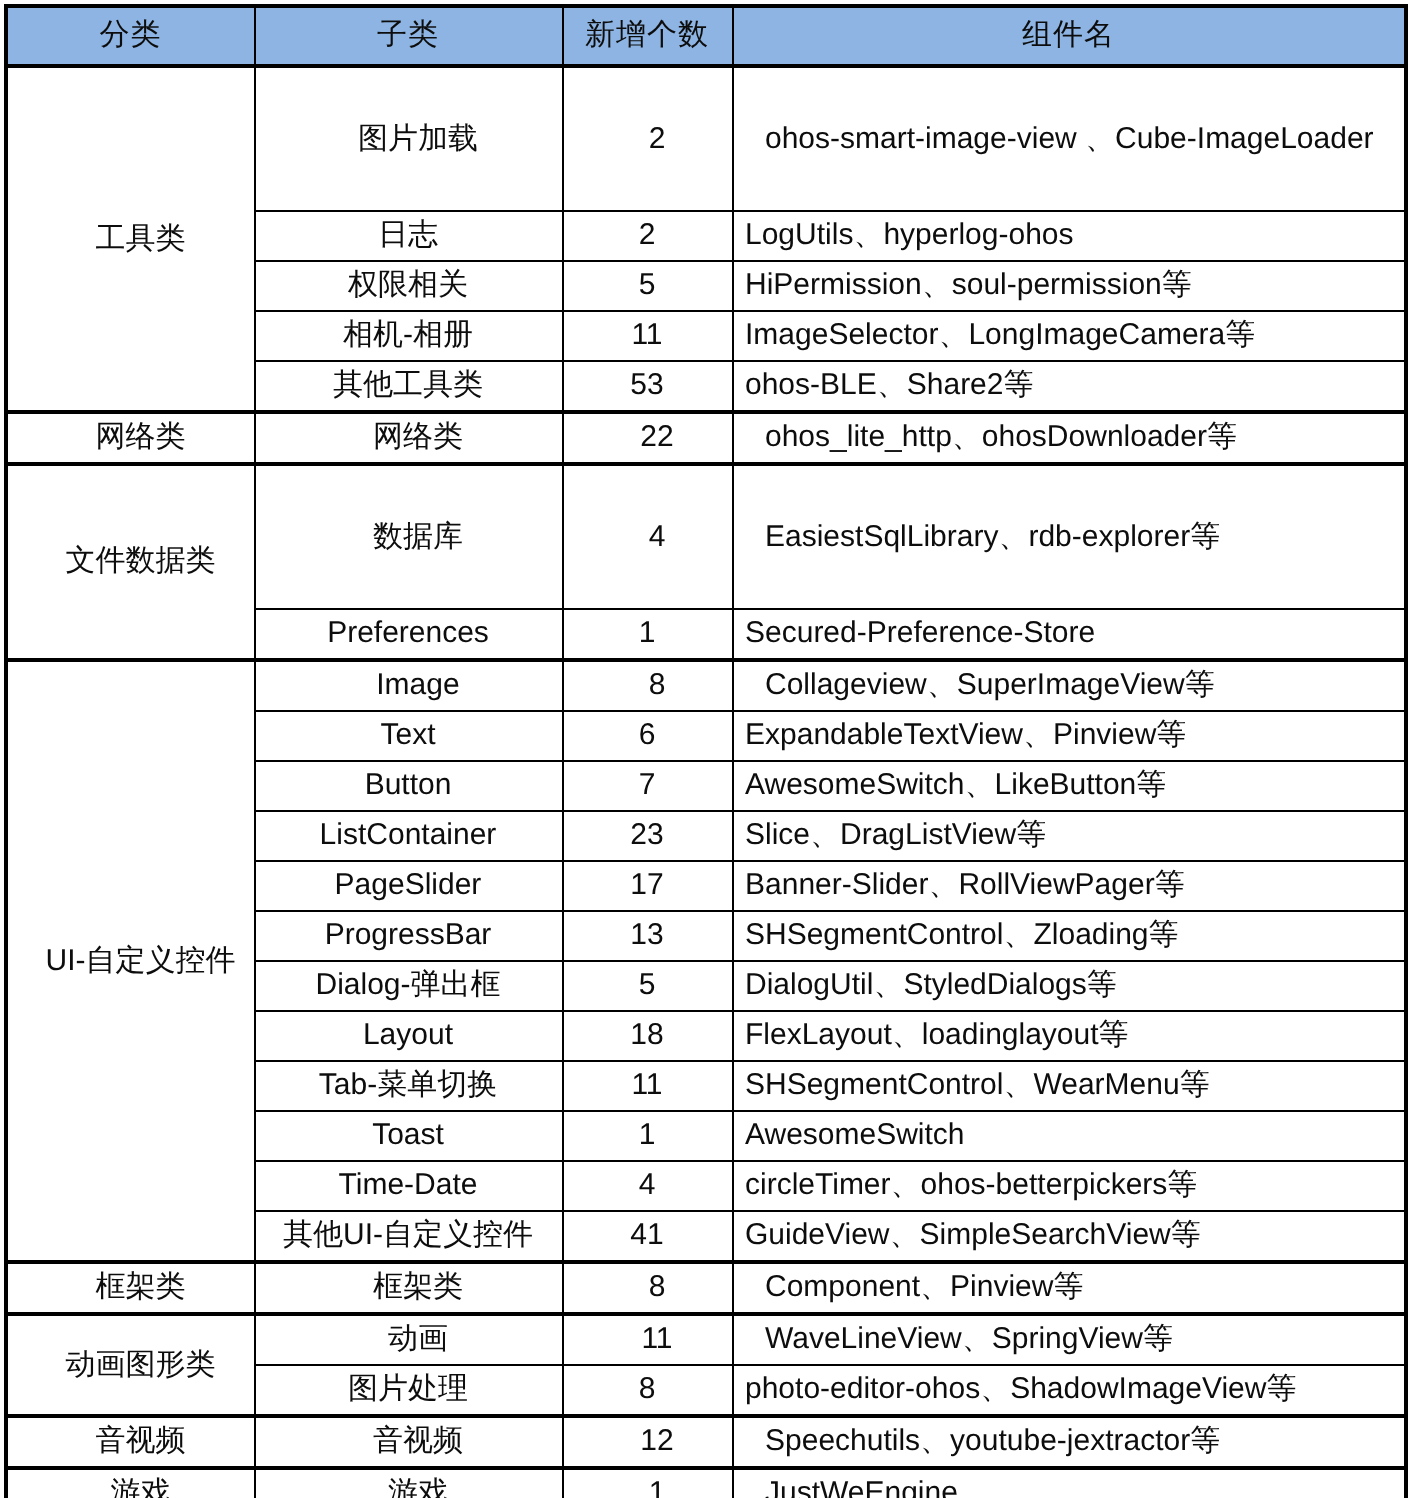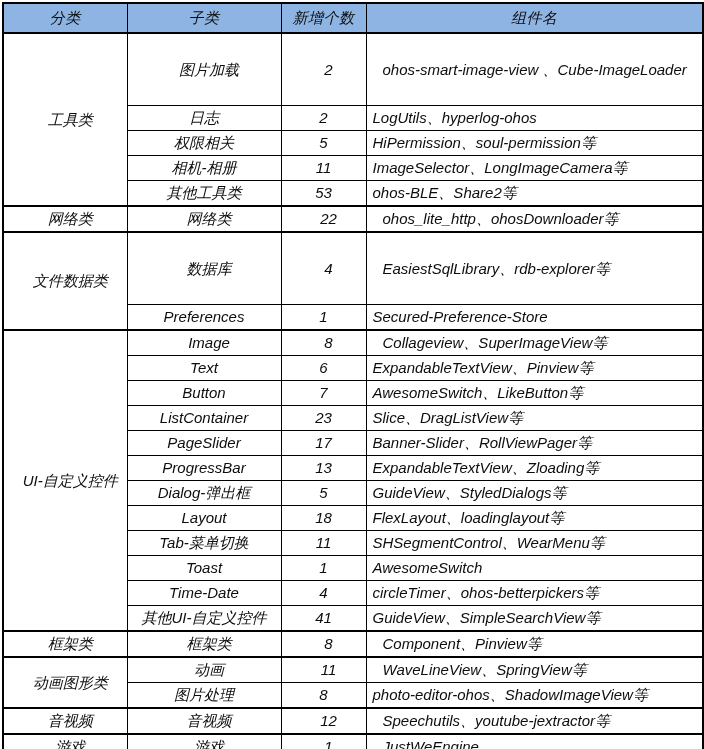--- a/index.html
+++ b/index.html
@@ -14,21 +14,20 @@
     font-family: "Liberation Sans", "DejaVu Sans", sans-serif;
     color: #0d0d0d;
     overflow: hidden;
   }
 
   .table-wrap {
     width: 704px;
     height: 530px;
     box-sizing: border-box;
     padding: 2px 2px 2px 2px;
-    font-style: italic;
   }
 
   table.stats {
     width: 700px;
     border-collapse: collapse;
     table-layout: fixed;
     border: 2px solid #000000;
   }
 
   col.c-cat   { width: 124px; }
@@ -180,26 +179,26 @@
           <td class="comp">Slice、DragListView等</td>
         </tr>
         <tr class="r-std">
           <td class="sub">PageSlider</td>
           <td class="count">17</td>
           <td class="comp">Banner-Slider、RollViewPager等</td>
         </tr>
         <tr class="r-std">
           <td class="sub">ProgressBar</td>
           <td class="count">13</td>
-          <td class="comp">ExpandableTextView、Zloading等</td>
+          <td class="comp">SHSegmentControl、Zloading等</td>
         </tr>
         <tr class="r-std">
           <td class="sub">Dialog-弹出框</td>
           <td class="count">5</td>
-          <td class="comp">GuideView、StyledDialogs等</td>
+          <td class="comp">DialogUtil、StyledDialogs等</td>
         </tr>
         <tr class="r-std">
           <td class="sub">Layout</td>
           <td class="count">18</td>
           <td class="comp">FlexLayout、loadinglayout等</td>
         </tr>
         <tr class="r-std">
           <td class="sub">Tab-菜单切换</td>
           <td class="count">11</td>
           <td class="comp">SHSegmentControl、WearMenu等</td>

